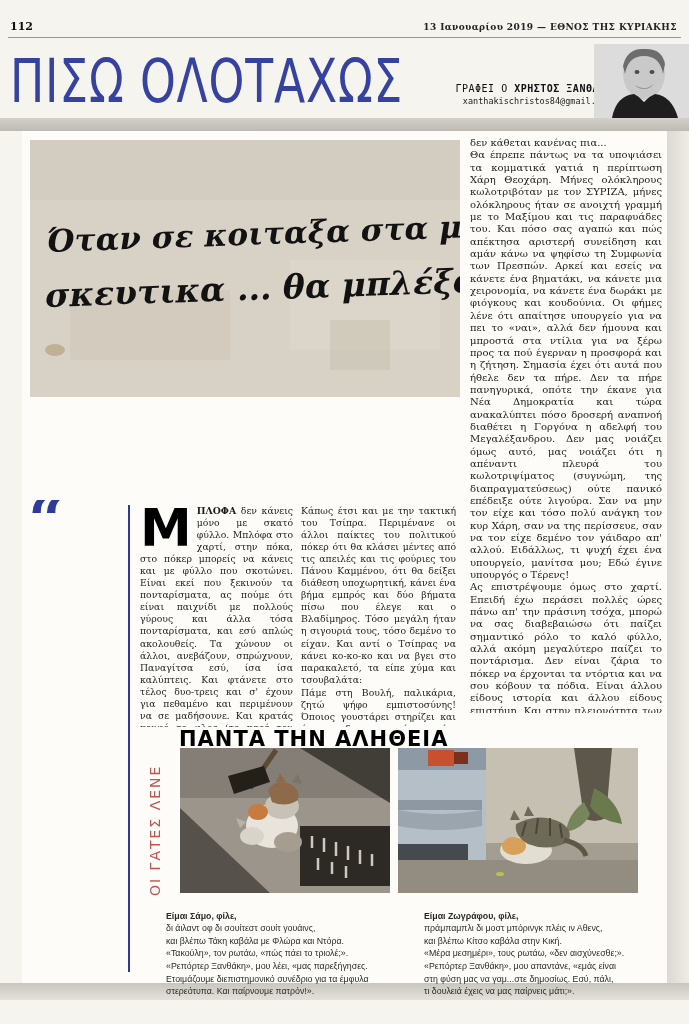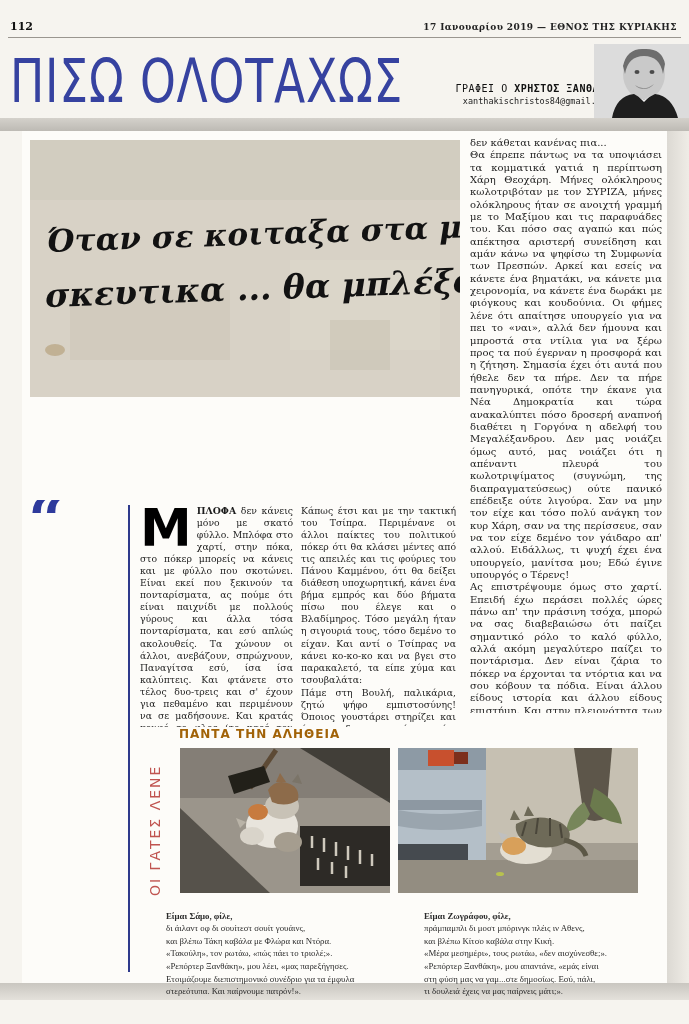--- a/index.html
+++ b/index.html
@@ -61,40 +61,40 @@
   .artcol p{margin:0;}
   .artcol p + p{margin-top:1px;}
   #col1{left:140px;width:153px;}
   #col2{left:301px;width:155px;}
   .dropcap{float:left;font-family:"DejaVu Sans",sans-serif;font-weight:bold;
      font-size:52px;line-height:42px;color:#000;margin:2px 5px 0 0;}
   .leadword{font-weight:bold;}
 
   
   .cats-title{position:absolute;left:179px;top:727px;font-family:"DejaVu Sans",sans-serif;
-     font-weight:bold;font-size:12px;letter-spacing:1px;color:#a16207;}
+     font-weight:bold;font-size:21px;letter-spacing:1px;color:#000000;}
   .cats-vertical{position:absolute;left:147px;top:744px;height:172px;width:26px;
      writing-mode:vertical-rl;transform:rotate(180deg);
      font-family:"DejaVu Sans",sans-serif;font-size:14px;letter-spacing:2px;
      color:#c05450;text-align:center;}
   .catphoto1{position:absolute;left:180px;top:748px;width:210px;height:145px;}
   .catphoto2{position:absolute;left:398px;top:748px;width:240px;height:145px;}
-  .caption{position:absolute;top:897px;font-family:Liberation Serif, serif;
+  .caption{position:absolute;top:897px;font-family:Liberation Sans, sans-serif;
      font-size:8.8px;line-height:12.6px;color:#2a2a2a;white-space:pre-line;}
   .caption .lead{font-weight:bold;}
   #cap-left{left:166px;width:235px;}
   #cap-right{left:424px;width:250px;}
 </style>
 </head>
 <body>
 
 <div id="stage">
 
   <div class="pagenum">112</div>
-  <div class="dateline">17 Ιανουαρίου 2019 — ΕΘΝΟΣ ΤΗΣ ΚΥΡΙΑΚΗΣ</div>
+  <div class="dateline">13 Ιανουαρίου 2019 — ΕΘΝΟΣ ΤΗΣ ΚΥΡΙΑΚΗΣ</div>
   <div class="headrule"></div>
 
   <div class="masthead-title">ΠΙΣΩ ΟΛΟΤΑΧΩΣ</div>
   <div class="byline">
     <div class="who"><span class="pre">ΓΡΑΦΕΙ Ο </span><span>ΧΡΗΣΤΟΣ ΞΑΝΘΑΚΗΣ</span></div>
     <div class="mail">xanthakischristos84@gmail.com</div>
   </div>
 
   <svg class="portrait" viewBox="0 0 95 74">
     <rect width="95" height="74" fill="#e9e9e9"></rect>

